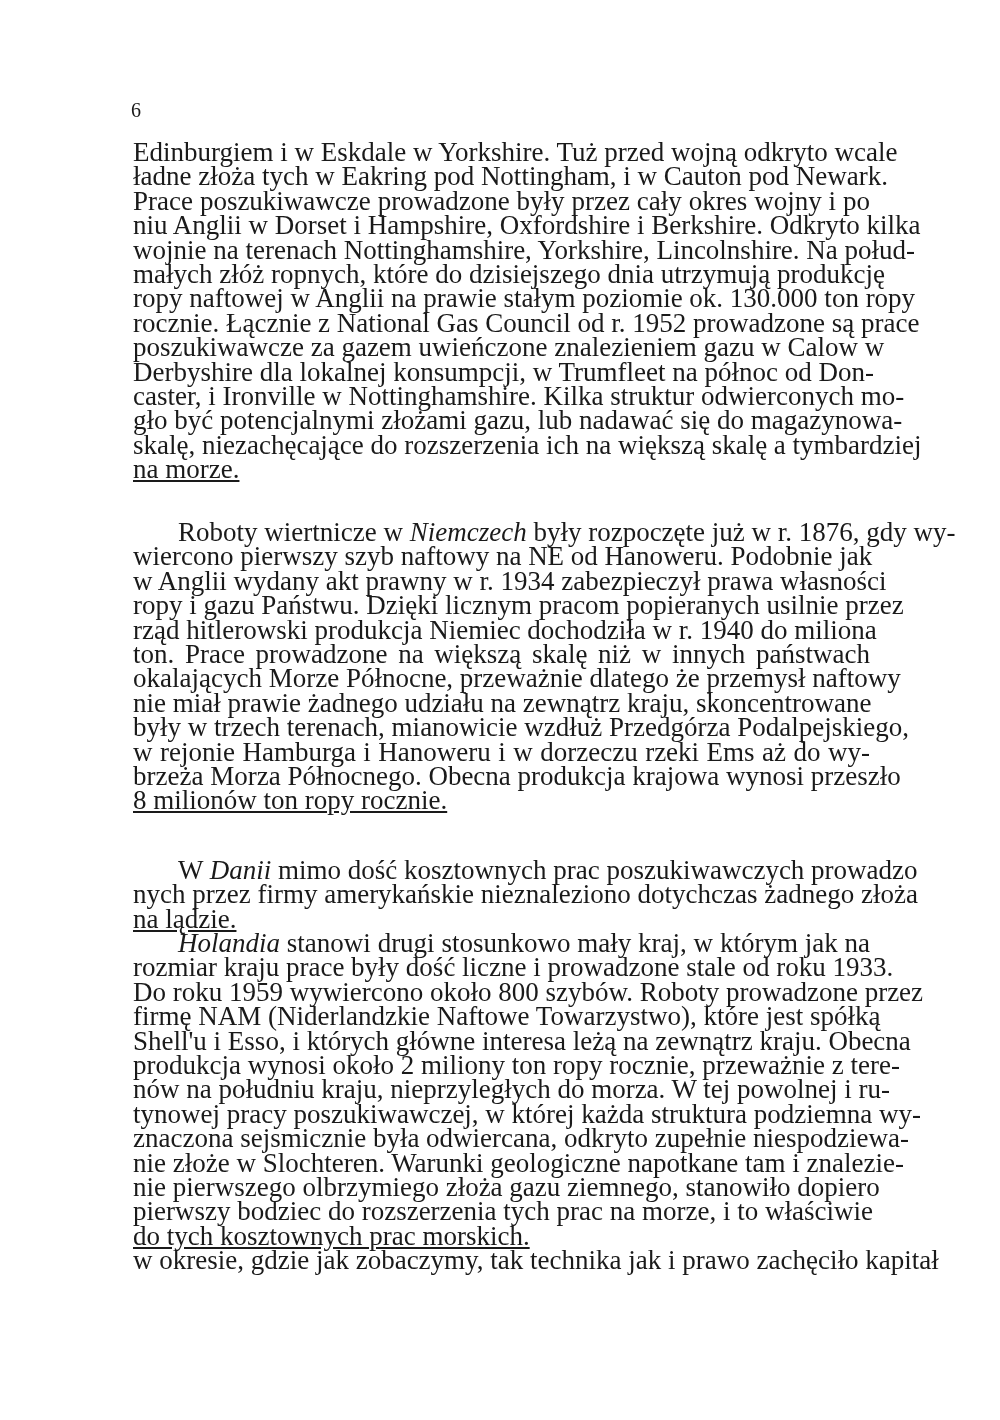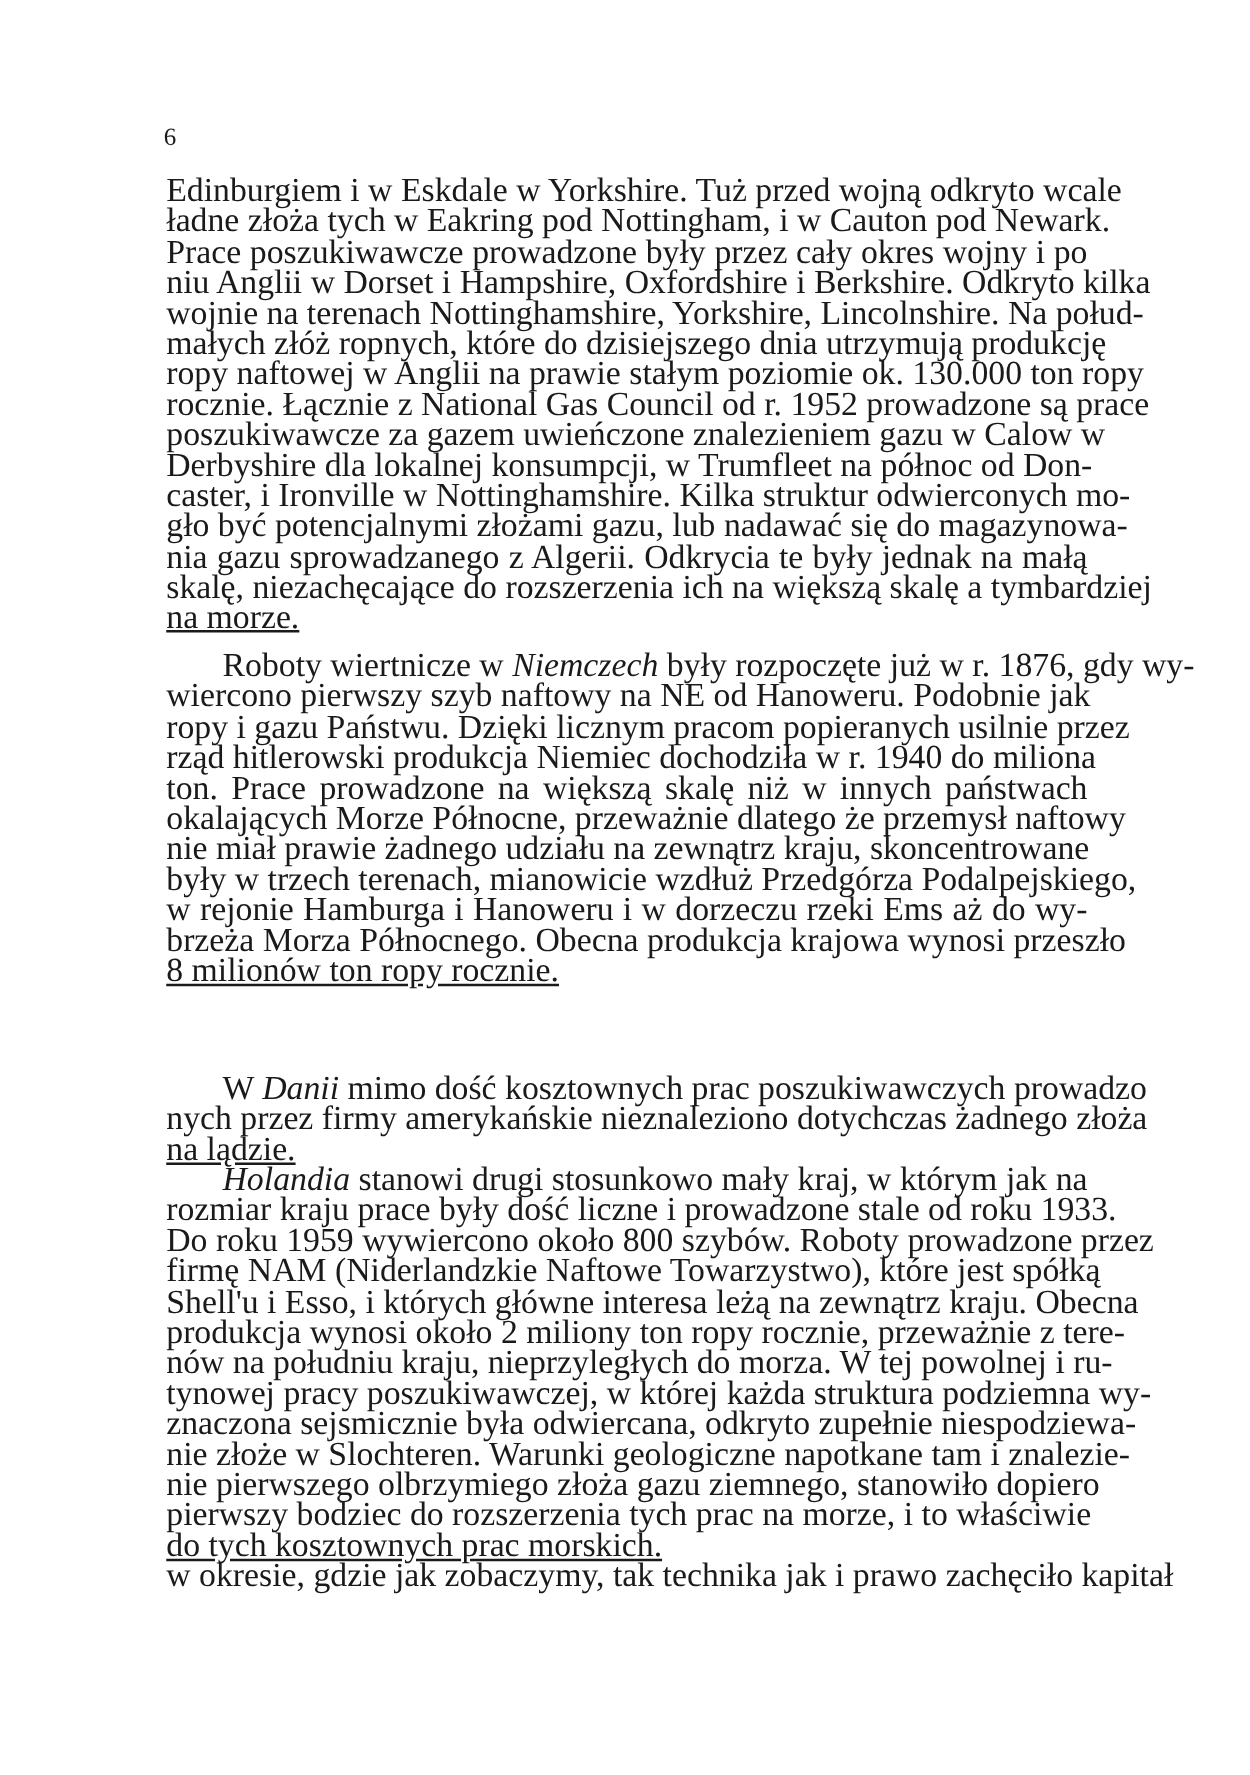--- a/index.html
+++ b/index.html
@@ -28,27 +28,27 @@
     <div class="line"><span>Prace poszukiwawcze prowadzone były przez cały okres wojny i po</span></div>
     <div class="line"><span>niu Anglii w Dorset i Hampshire, Oxfordshire i Berkshire. Odkryto kilka</span></div>
     <div class="line"><span>wojnie na terenach Nottinghamshire, Yorkshire, Lincolnshire. Na połud-</span></div>
     <div class="line"><span>małych złóż ropnych, które do dzisiejszego dnia utrzymują produkcję</span></div>
     <div class="line"><span>ropy naftowej w Anglii na prawie stałym poziomie ok. 130.000 ton ropy</span></div>
     <div class="line"><span>rocznie. Łącznie z National Gas Council od r. 1952 prowadzone są prace</span></div>
     <div class="line"><span>poszukiwawcze za gazem uwieńczone znalezieniem gazu w Calow w</span></div>
     <div class="line"><span>Derbyshire dla lokalnej konsumpcji, w Trumfleet na północ od Don-</span></div>
     <div class="line"><span>caster, i Ironville w Nottinghamshire. Kilka struktur odwierconych mo-</span></div>
     <div class="line"><span>gło być potencjalnymi złożami gazu, lub nadawać się do magazynowa-</span></div>
-    <div class="line"><span>nia gazu sprowadzanego z Algerii. Odkrycia te były jednak na małą</span></div>
     <div class="line"><span>skalę, niezachęcające do rozszerzenia ich na większą skalę a tymbardziej</span></div>
     <div class="line last"><span>na morze.</span></div>
   </div>
 <div class="para" id="p2">
     <div class="line indent"><span>Roboty wiertnicze w </span><i>Niemczech</i><span> były rozpoczęte już w r. 1876, gdy wy-</span></div>
     <div class="line"><span>wiercono pierwszy szyb naftowy na NE od Hanoweru. Podobnie jak</span></div>
+    <div class="line"><span>w Anglii wydany akt prawny w r. 1934 zabezpieczył prawa własności</span></div>
     <div class="line"><span>ropy i gazu Państwu. Dzięki licznym pracom popieranych usilnie przez</span></div>
     <div class="line"><span>rząd hitlerowski produkcja Niemiec dochodziła w r. 1940 do miliona</span></div>
     <div class="line"><span>ton. Prace prowadzone na większą skalę niż w innych państwach</span></div>
     <div class="line"><span>okalających Morze Północne, przeważnie dlatego że przemysł naftowy</span></div>
     <div class="line"><span>nie miał prawie żadnego udziału na zewnątrz kraju, skoncentrowane</span></div>
     <div class="line"><span>były w trzech terenach, mianowicie wzdłuż Przedgórza Podalpejskiego,</span></div>
     <div class="line"><span>w rejonie Hamburga i Hanoweru i w dorzeczu rzeki Ems aż do wy-</span></div>
     <div class="line"><span>brzeża Morza Północnego. Obecna produkcja krajowa wynosi przeszło</span></div>
     <div class="line last"><span>8 milionów ton ropy rocznie.</span></div>
   </div>

